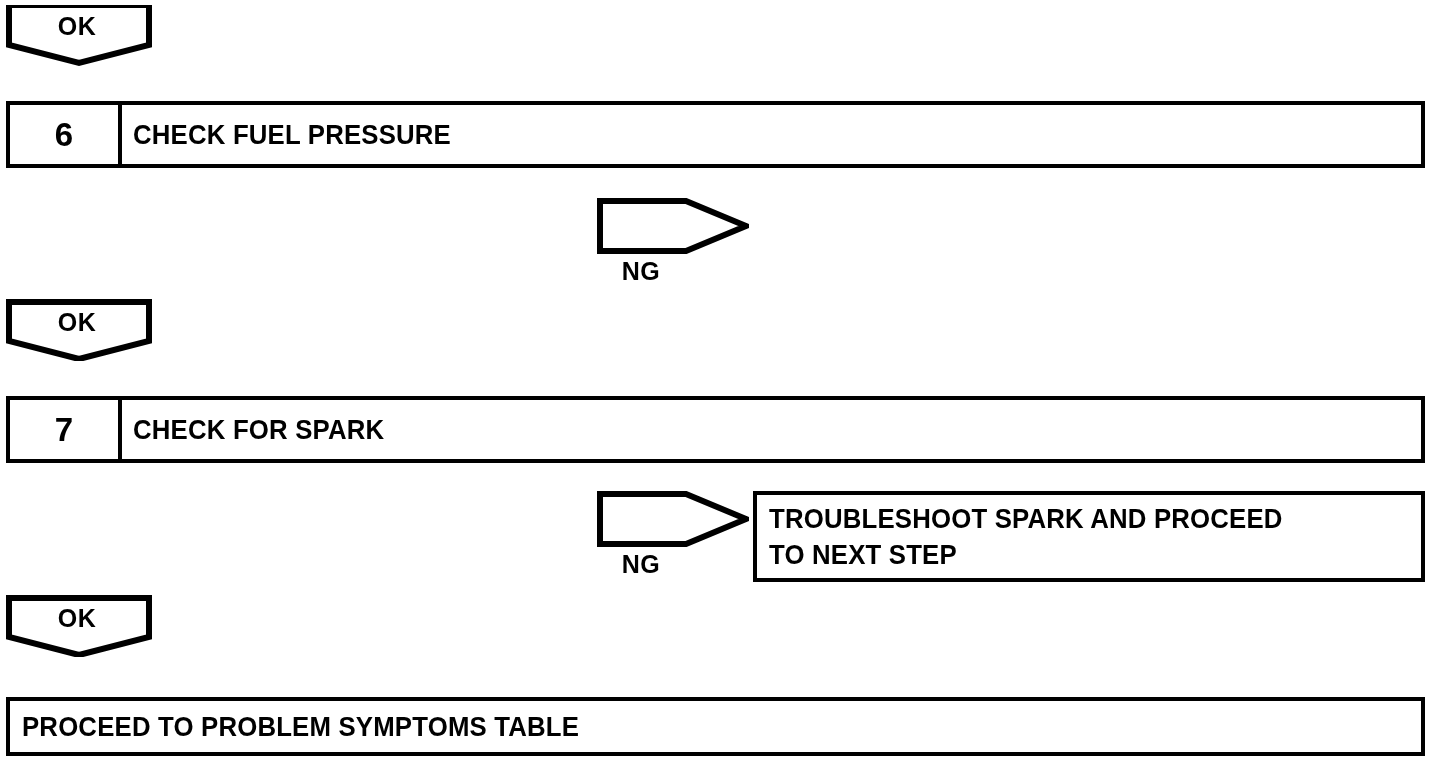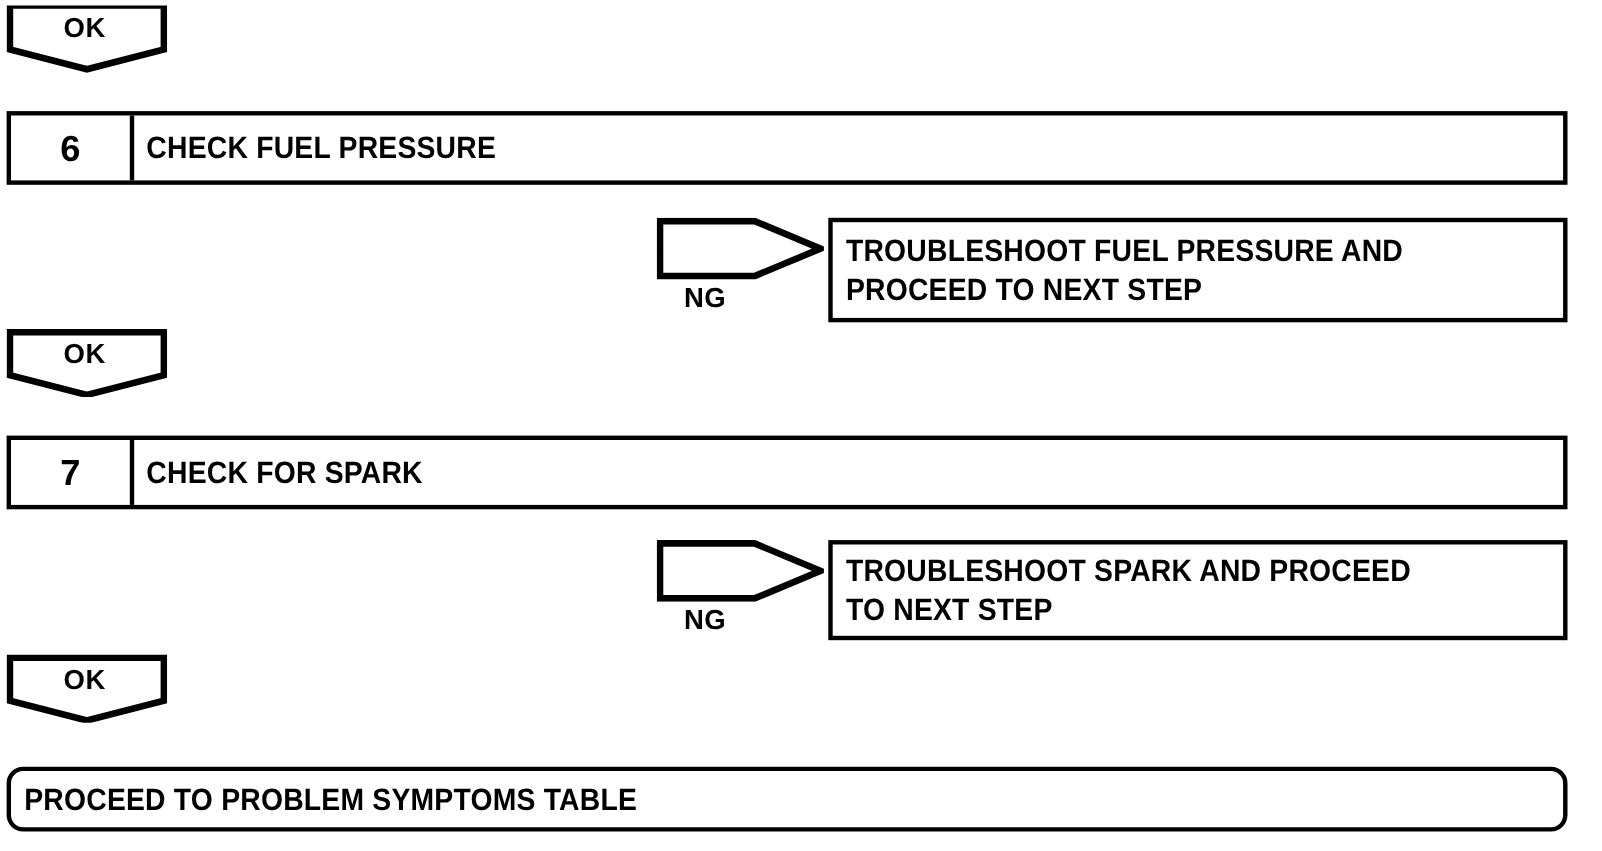--- a/index.html
+++ b/index.html
@@ -170,24 +170,20 @@
     <div class="step-title">CHECK FUEL PRESSURE</div>
   </div>
 
   <div class="ng-connector" style="left:597px; top:198px; width:152px; height:56px;">
     <svg width="152" height="56" viewBox="0 0 152 56">
       <polygon points="3,3 89,3 149,28 89,53 3,53" fill="#ffffff" stroke="#000000" stroke-width="6" stroke-linejoin="miter"></polygon>
     </svg>
     <span class="conn-label">NG</span>
   </div>
 
-  <div class="node action-box" style="left:753px; top:198px; width:672px; height:95px;">
-    <span class="boxline">TROUBLESHOOT FUEL PRESSURE AND</span>
-    <span class="boxline">PROCEED TO NEXT STEP</span>
-  </div>
 
   <div class="ok-connector" style="left:6px; top:299px; width:146px; height:62px;">
     <svg width="146" height="62" viewBox="0 0 146 62">
       <polygon points="3,3 143,3 143,42 73,60 3,42" fill="#ffffff" stroke="#000000" stroke-width="6" stroke-linejoin="miter"></polygon>
     </svg>
     <span class="conn-label" style="top:2px;">OK</span>
   </div>
 
   <div class="node step-row" style="left:6px; top:396px; width:1419px; height:67px;">
     <div class="step-num">7</div>
@@ -206,17 +202,17 @@
     <span class="boxline">TO NEXT STEP</span>
   </div>
 
   <div class="ok-connector" style="left:6px; top:595px; width:146px; height:62px;">
     <svg width="146" height="62" viewBox="0 0 146 62">
       <polygon points="3,3 143,3 143,42 73,60 3,42" fill="#ffffff" stroke="#000000" stroke-width="6" stroke-linejoin="miter"></polygon>
     </svg>
     <span class="conn-label" style="top:2px;">OK</span>
   </div>
 
-  <div class="node plain-box" style="left:6px; top:697px; width:1419px; height:59px;border-radius:15px;">
+  <div class="node plain-box" style="left:6px; top:697px; width:1419px; height:59px;">
     <span class="boxtext">PROCEED TO PROBLEM SYMPTOMS TABLE</span>
   </div>
 
 </div>
 
 </body></html>

